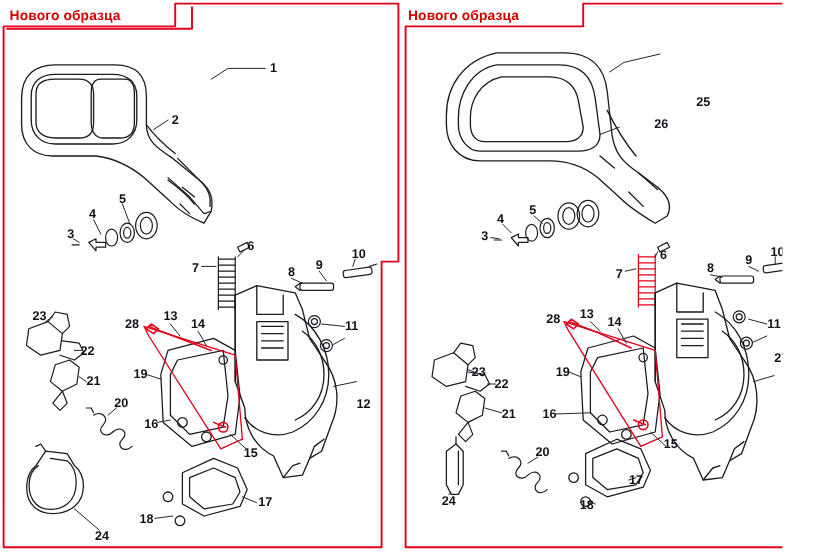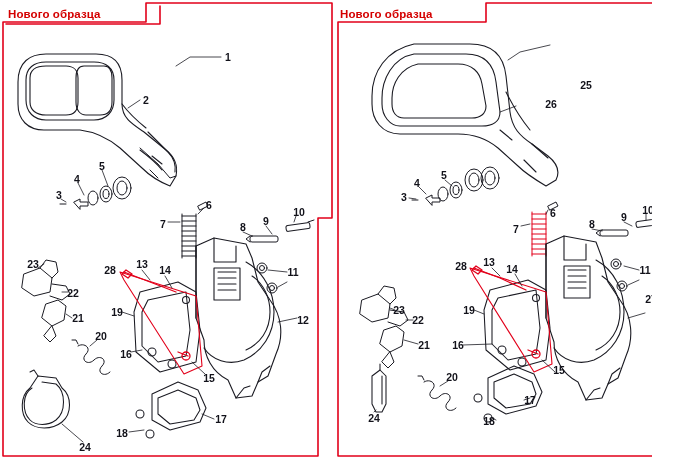--- a/index.html
+++ b/index.html
@@ -391,21 +391,21 @@
   <div class="num" style="left:146px; top:100px;">2</div>
   <div class="num" style="left:102px; top:166px;">5</div>
   <div class="num" style="left:77px;  top:179px;">4</div>
   <div class="num" style="left:59px;  top:195px;">3</div>
   <div class="num" style="left:163px; top:224px;">7</div>
   <div class="num" style="left:209px; top:205px;">6</div>
   <div class="num" style="left:243px; top:227px;">8</div>
   <div class="num" style="left:266px; top:221px;">9</div>
   <div class="num" style="left:299px; top:212px;">10</div>
   <div class="num" style="left:293px; top:272px;">11</div>
-  <div class="num" style="left:303px; top:320px;">12</div>
+  <div class="num" style="left:303px; top:337px;">12</div>
   <div class="num" style="left:142px; top:264px;">13</div>
   <div class="num" style="left:165px; top:270px;">14</div>
   <div class="num" style="left:110px; top:270px;">28</div>
   <div class="num" style="left:117px; top:312px;">19</div>
   <div class="num" style="left:126px; top:354px;">16</div>
   <div class="num" style="left:209px; top:378px;">15</div>
   <div class="num" style="left:221px; top:419px;">17</div>
   <div class="num" style="left:122px; top:433px;">18</div>
   <div class="num" style="left:101px; top:336px;">20</div>
   <div class="num" style="left:78px;  top:318px;">21</div>

